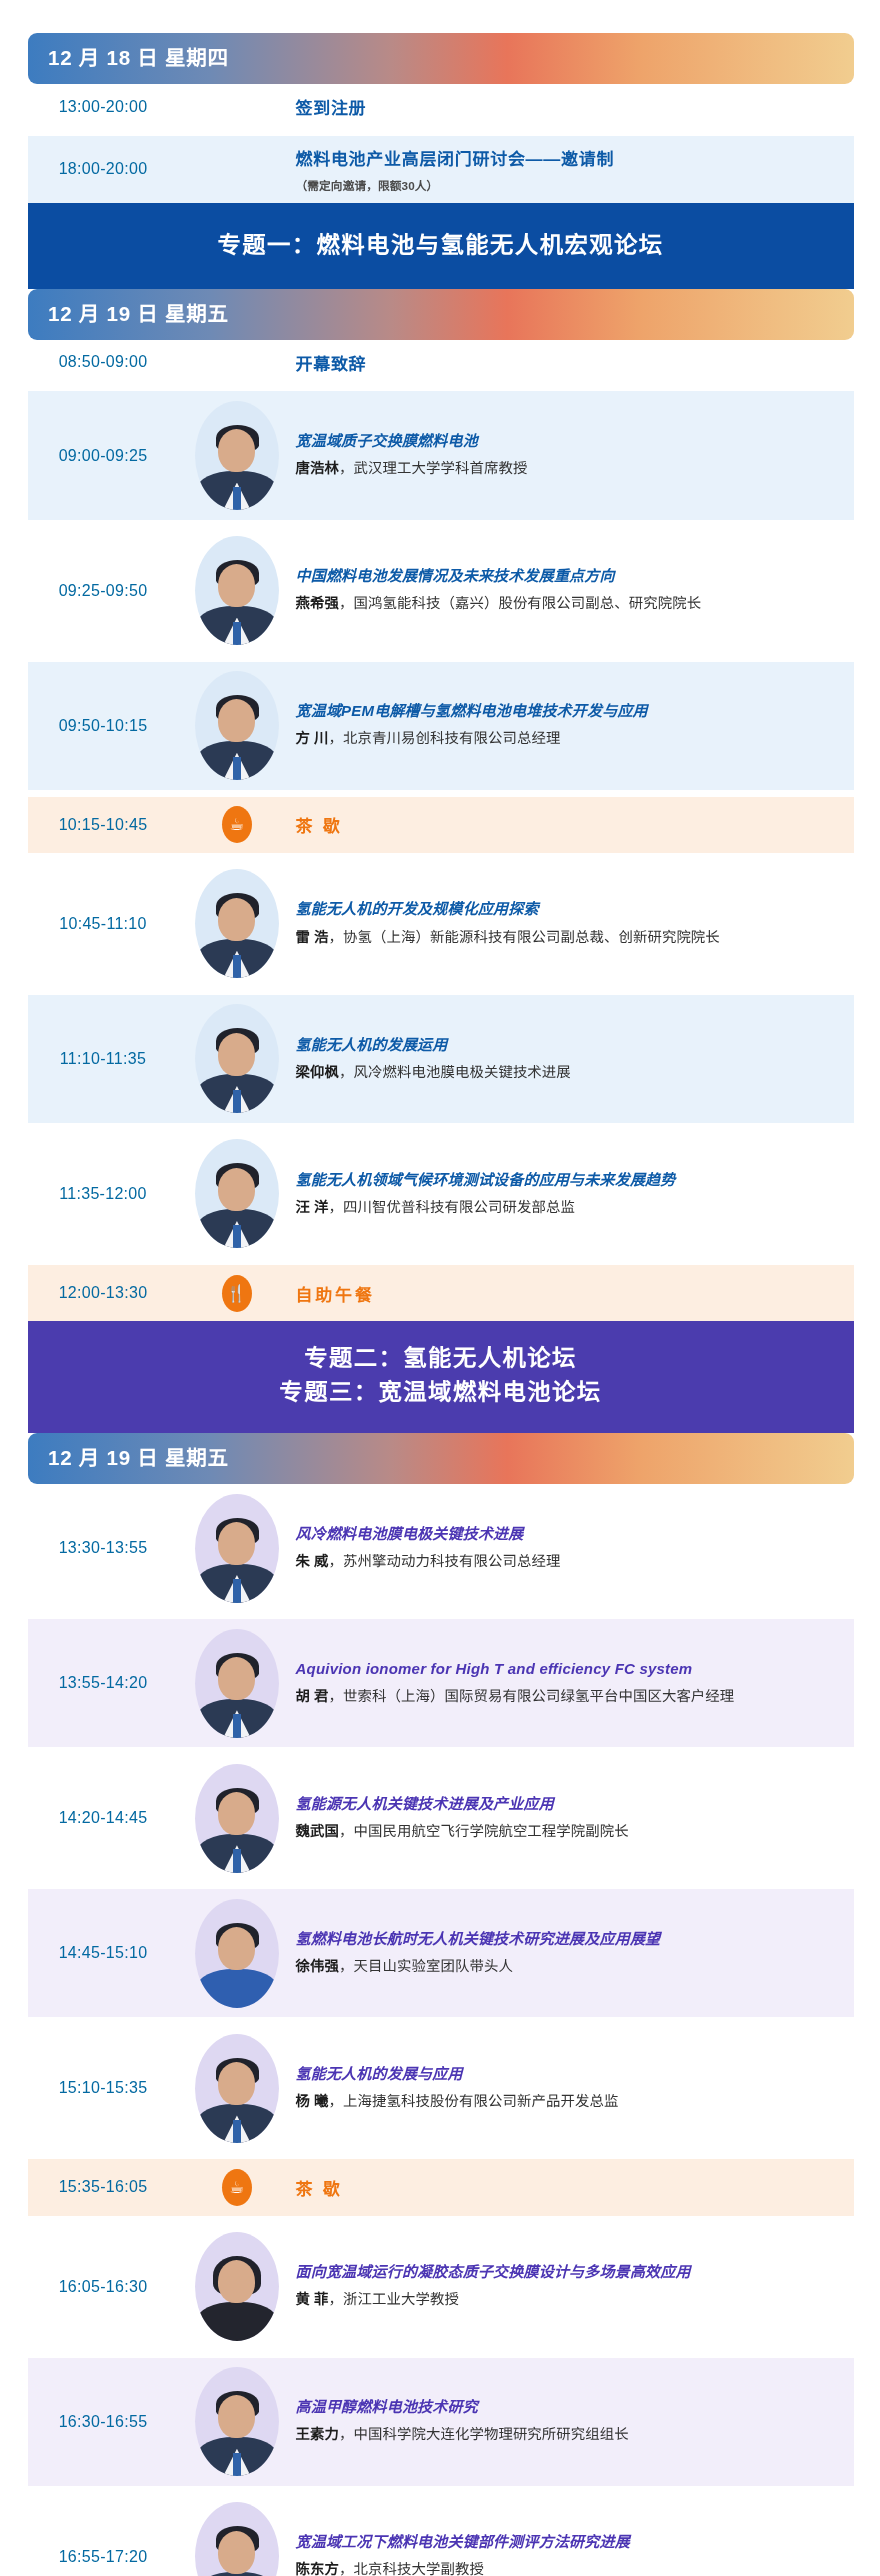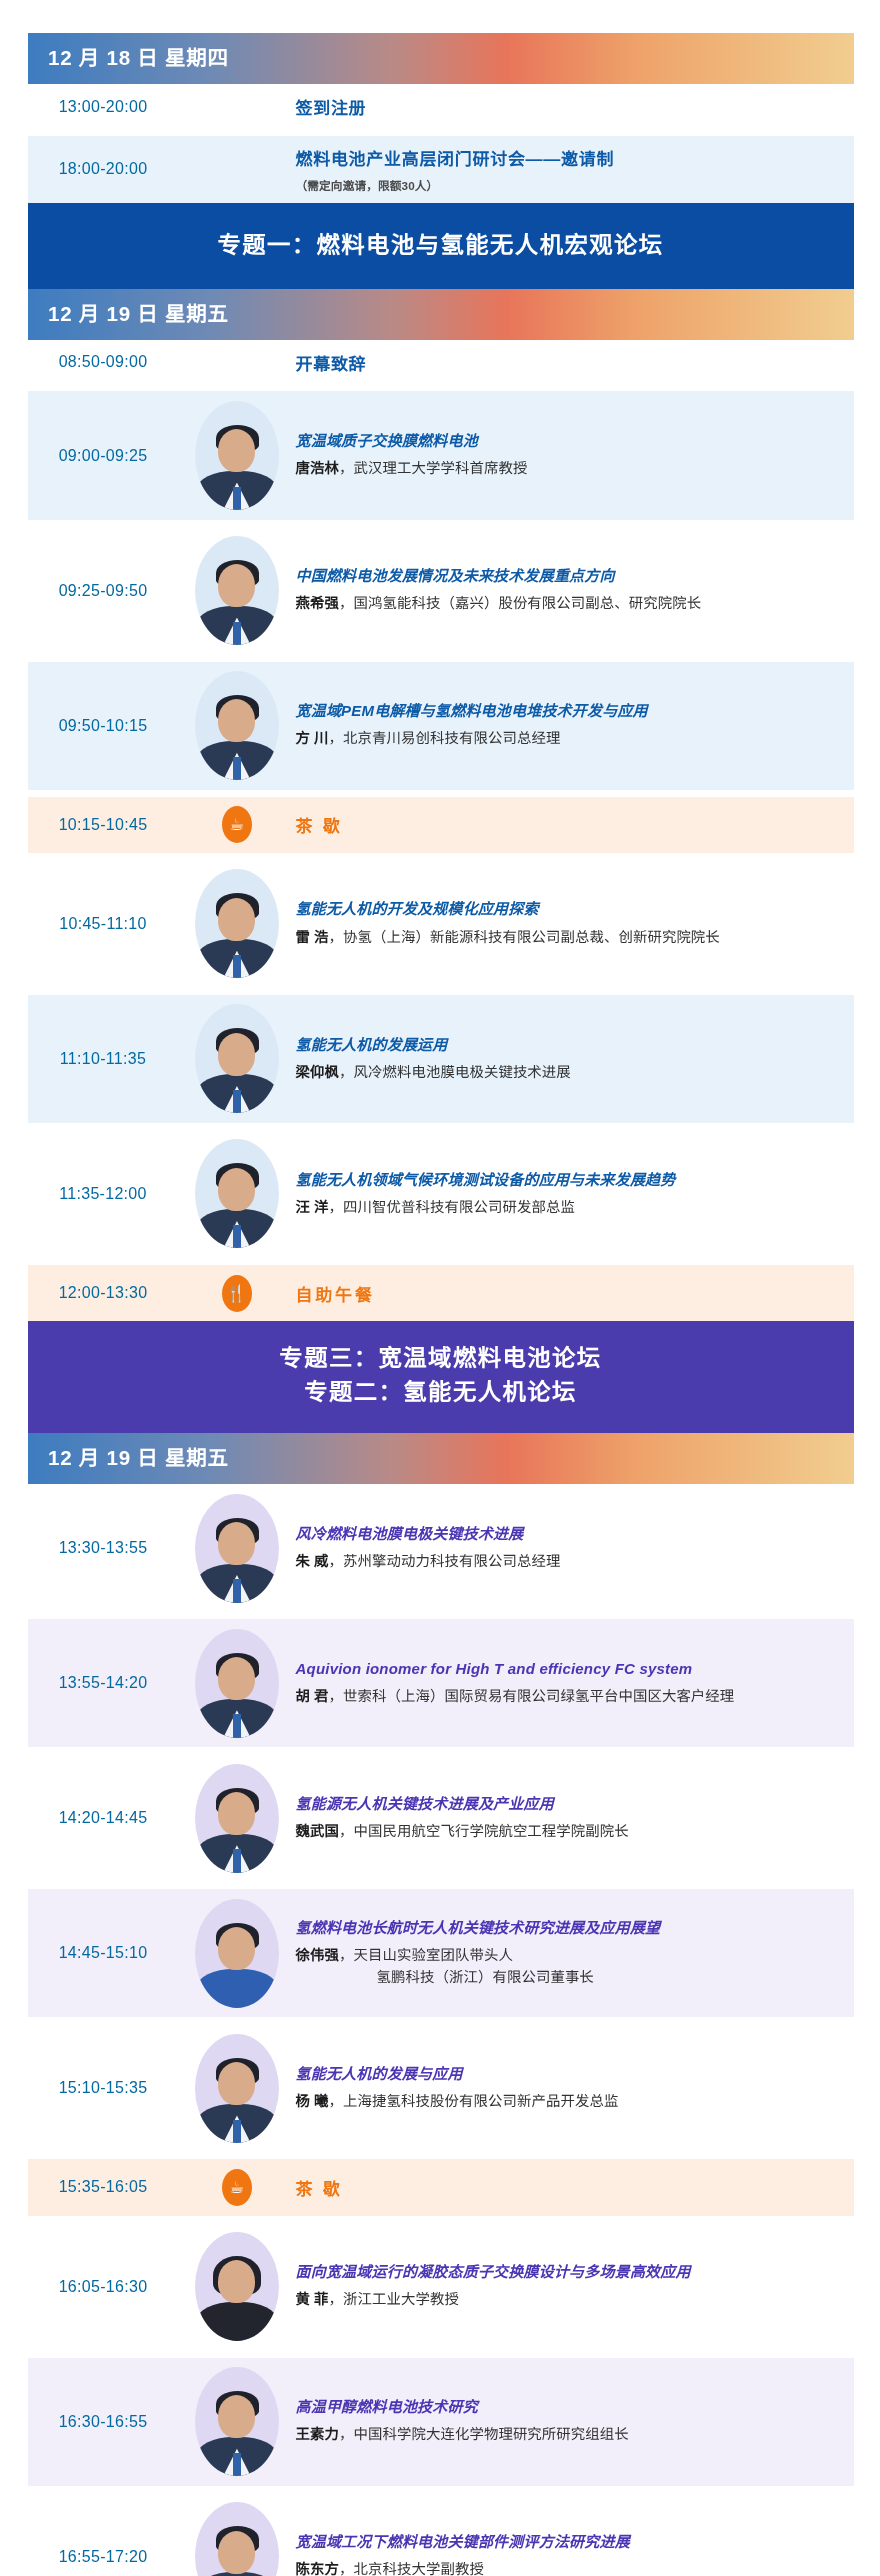--- a/index.html
+++ b/index.html
@@ -19,20 +19,21 @@
     position:relative;
   }
 
   
   .date-bar{
     height:51px;
     margin:0 27.5px;
     display:flex;
     align-items:center;
     background:linear-gradient(90deg,#3d7cc0 0%,#6e8ab5 22%,#b98a87 44%,#e8755a 58%,#eea36a 74%,#f1cd8f 100%);
+    border-radius:9px;
   }
   .date-bar-text{
     color:#ffffff;
     font-size:20.6px;
     font-weight:700;
     letter-spacing:0.7px;
     padding-left:20.6px;
     line-height:1;
     white-space:nowrap;
   }
@@ -376,22 +377,22 @@
         <div class="break-icon-cell">
           <div class="break-icon">🍴</div>
         </div>
         <div class="content">
           <div class="break-label">自助午餐</div>
         </div>
       </div>
     </div>
 
   <div class="section-banner purple" id="banner2">
+      <span class="line">专题二：氢能无人机论坛</span>
       <span class="line">专题三：宽温域燃料电池论坛</span>
-      <span class="line">专题二：氢能无人机论坛</span>
     </div>
 
   <div class="date-bar">
     <span class="date-bar-text">12 月 19 日 星期五</span>
   </div>
   <div class="rows" id="rows-day2a">
       <div class="row plain">
         <div class="time">13:30-13:55</div>
         <div class="avatar-cell">
           <div class="avatar purple">
@@ -446,21 +447,21 @@
         <div class="time">14:45-15:10</div>
         <div class="avatar-cell">
           <div class="avatar purple casual">
             <div class="av-body"></div>
             <div class="av-hair"></div>
             <div class="av-head"></div>
           </div>
         </div>
         <div class="content">
           <div class="talk-title purple">氢燃料电池长航时无人机关键技术研究进展及应用展望</div>
-          <div class="talk-sub"><span class="nm">徐伟强</span>，<span>天目山实验室团队带头人</span><span class="ln2">氢鹏科技（浙江）有限公司董事长</span></div>
+          <div class="talk-sub"><span class="nm">徐伟强</span>，<span>天目山实验室团队带头人</span></div>
         </div>
       </div>
       <div class="gap"></div>
       <div class="row plain">
         <div class="time">15:10-15:35</div>
         <div class="avatar-cell">
           <div class="avatar purple">
             <div class="av-body"></div>
             <div class="av-shirt"></div>
             <div class="av-tie"></div>

